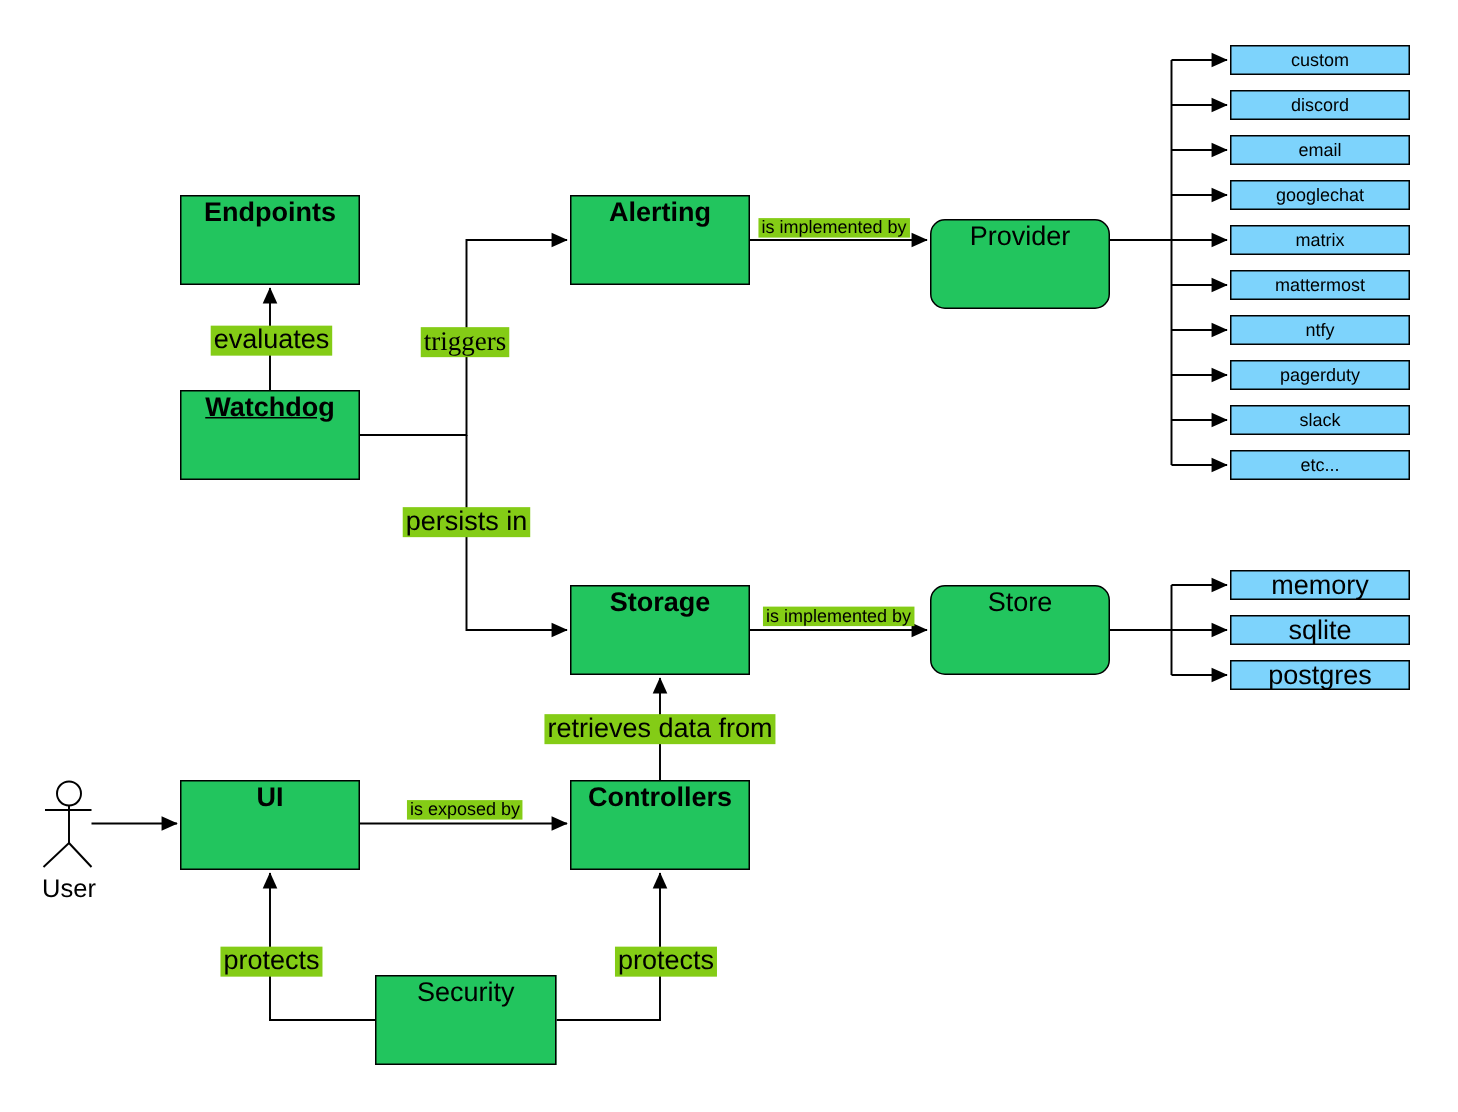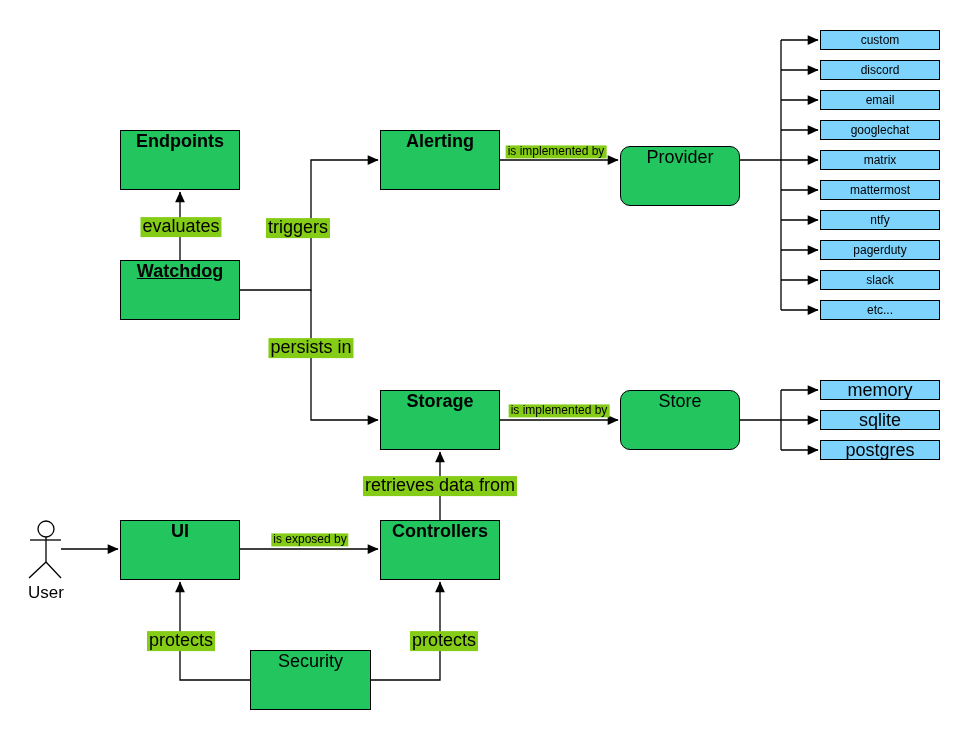--- a/index.html
+++ b/index.html
@@ -193,21 +193,21 @@
       </div>
     <div class="impl-box big">
         <span class="lbl">sqlite</span>
       </div>
     <div class="impl-box big">
         <span class="lbl">postgres</span>
       </div>
   </div>
 
   <div class="edge-label" style="left:181px; top:227px;">evaluates</div>
-  <div class="edge-label" style="left:298px; top:228px;">triggers</div>
+  <div class="edge-label" style="left:310px; top:228px;font-family:Liberation Serif, serif;">triggers</div>
   <div class="edge-label" style="left:311px; top:348px;">persists in</div>
   <div class="edge-label small" style="left:556px; top:152px;">is implemented by</div>
   <div class="edge-label small" style="left:559px; top:411px;">is implemented by</div>
   <div class="edge-label" style="left:440px; top:486px;">retrieves data from</div>
   <div class="edge-label small" style="left:310px; top:540px;">is exposed by</div>
   <div class="edge-label" style="left:181px; top:641px;">protects</div>
   <div class="edge-label" style="left:444px; top:641px;">protects</div>
 
   <div class="actor-label" style="left:46px; top:593px;">User</div>
 

